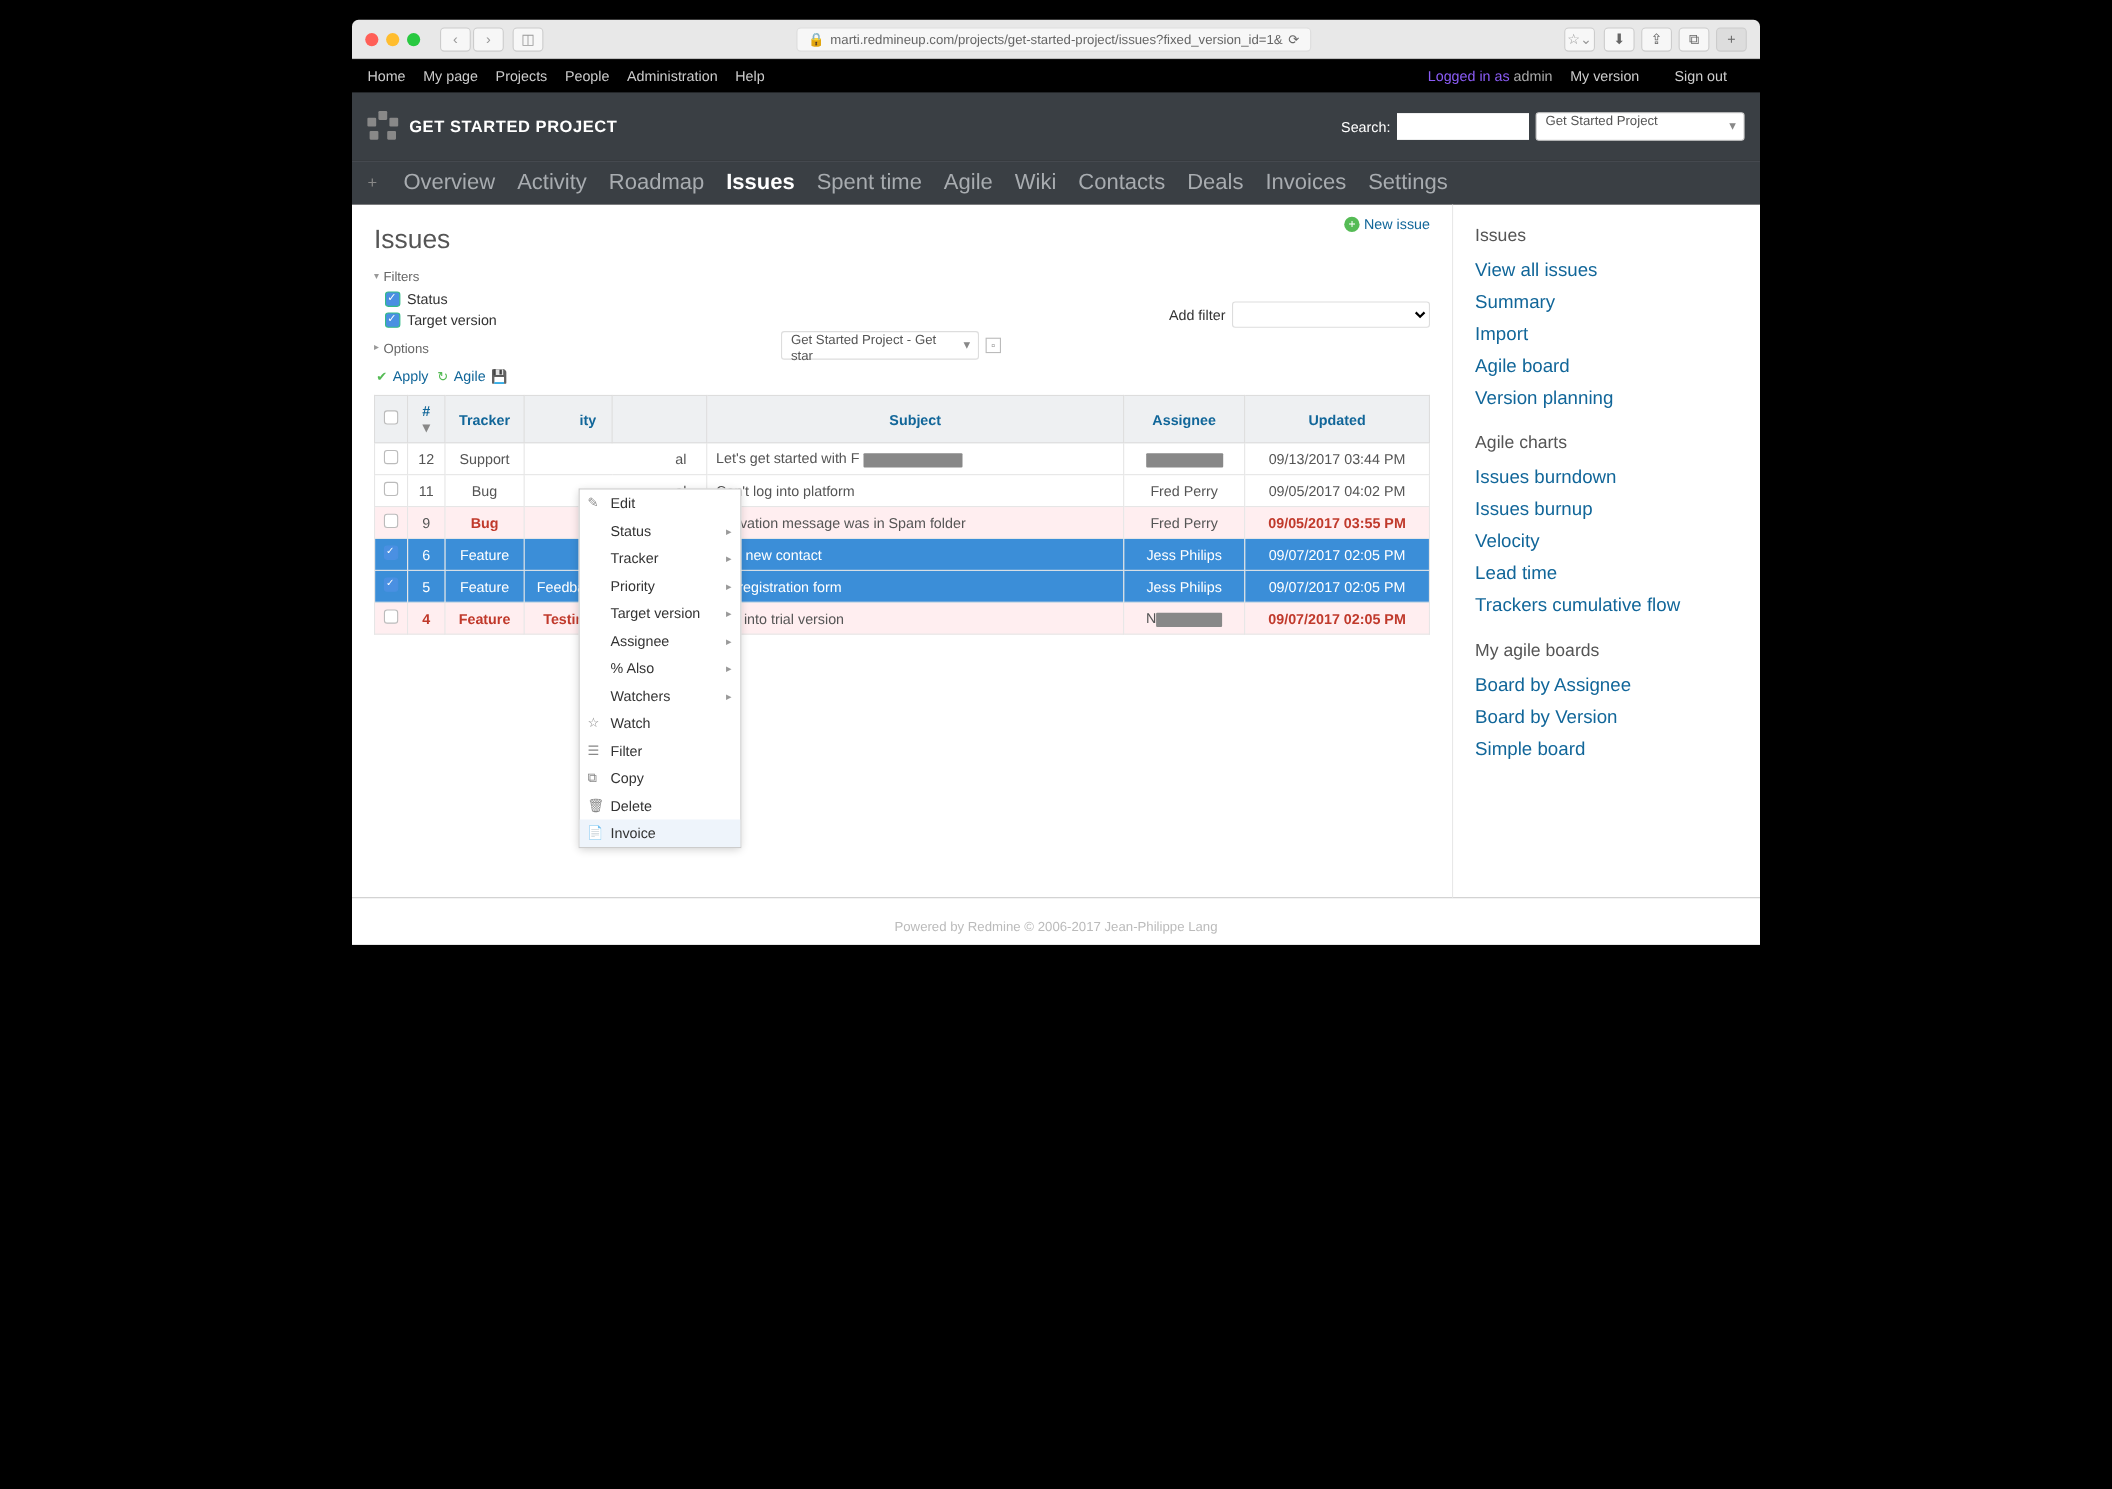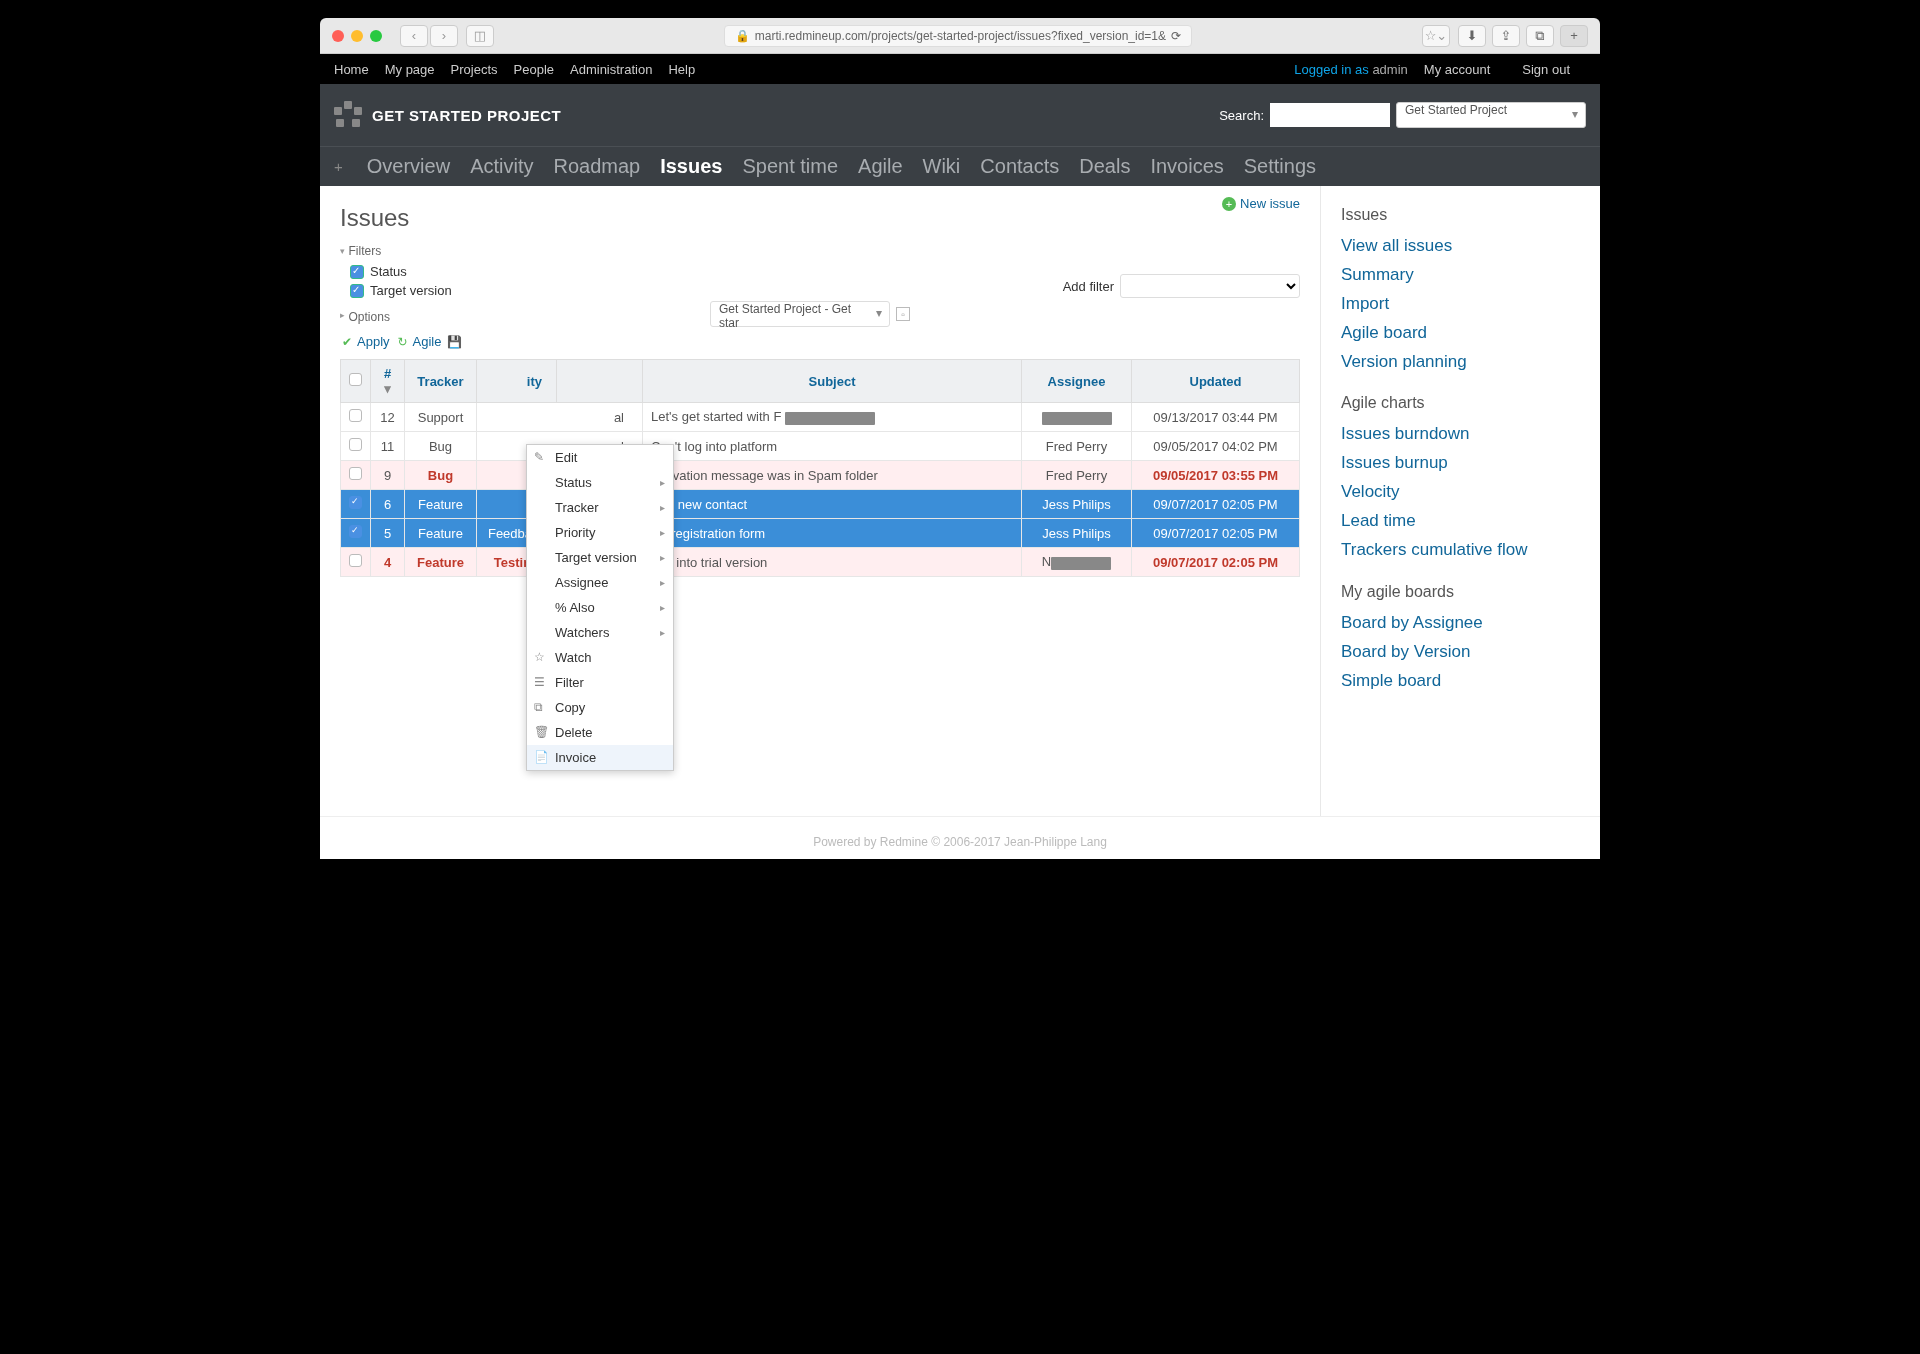--- a/index.html
+++ b/index.html
@@ -12,21 +12,21 @@
 .nav-btns { display: flex; gap: 2px; margin-left: 10px; }
 .nav-btn { width: 28px; height: 22px; background: #f7f7f7; border: 1px solid #ccc; border-radius: 4px; display: flex; align-items: center; justify-content: center; color: #999; font-size: 13px; }
 .addr { flex: 1; display: flex; justify-content: center; }
 .addr-box { background: #f7f7f7; border: 1px solid #ddd; border-radius: 4px; padding: 3px 10px; color: #666; font-size: 12px; display: flex; align-items: center; gap: 5px; max-width: 500px; }
 .toolbar-right { display: flex; gap: 6px; }
 .tb-btn { width: 28px; height: 22px; background: #f7f7f7; border: 1px solid #ccc; border-radius: 4px; display: flex; align-items: center; justify-content: center; color: #666; }
 
 .topbar { background: #000; color: #aaa; height: 30px; display: flex; align-items: center; padding: 0 14px; font-size: 13px; }
 .topbar a { color: #ccc; text-decoration: none; margin-right: 16px; cursor: pointer; }
 .topbar .right { margin-left: auto; display: flex; align-items: center; gap: 16px; }
-.topbar .right span.white { color: #0ea5e9; }
+.topbar .right span.white { color: #8b5cf6; }
 
 .header { background: #3a3f44; height: 62px; display: flex; align-items: center; padding: 0 14px; }
 .logo-gear { width: 28px; height: 28px; margin-right: 10px; position: relative; }
 .logo-gear span { position: absolute; width: 8px; height: 8px; background: #888; border-radius: 1px; }
 .project-title { color: #fff; font-weight: 700; font-size: 15px; letter-spacing: 0.5px; }
 .search-wrap { margin-left: auto; display: flex; align-items: center; gap: 6px; color: #fff; font-size: 13px; }
 .search-wrap input { width: 120px; height: 24px; border: 1px solid #fff; padding: 0 5px; font-size: 12px; }
 .proj-select { width: 190px; height: 26px; background: #fff; border: 1px solid #ccc; padding: 0 22px 0 8px; font-size: 12px; color: #555; position: relative; border-radius: 3px; }
 .proj-select::after { content: "▾"; position: absolute; right: 7px; top: 4px; color: #888; }
 
@@ -130,21 +130,21 @@
 
   <div class="topbar">
     <a>Home</a>
     <a>My page</a>
     <a>Projects</a>
     <a>People</a>
     <a>Administration</a>
     <a>Help</a>
     <div class="right">
       <span><span class="white">Logged in as </span><span>admin</span></span>
-      <a>My account</a>
+      <a>My version</a>
       <a>Sign out</a>
     </div>
   </div>
 
   <div class="header">
     <div class="logo-gear">
       <span style="left:10px;top:0"></span>
         <span style="right:0;top:6px"></span>
         <span style="right:2px;bottom:2px"></span>
         <span style="left:2px;bottom:2px"></span>

